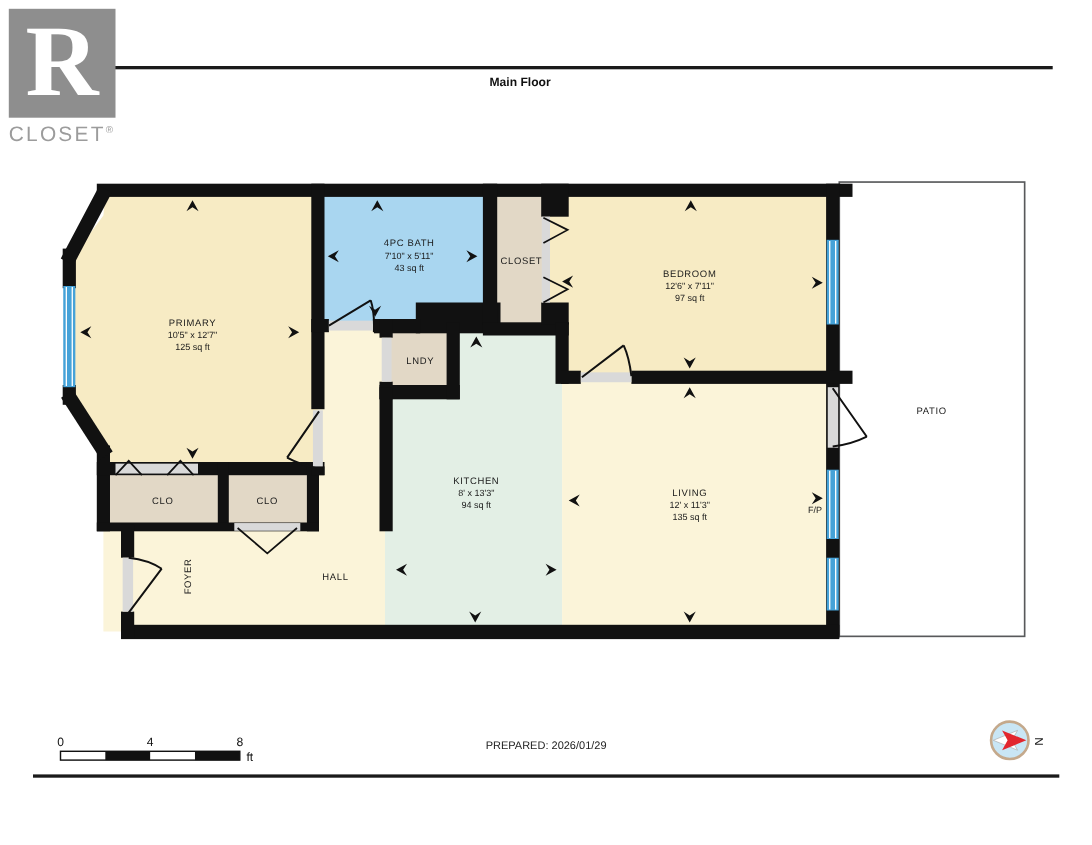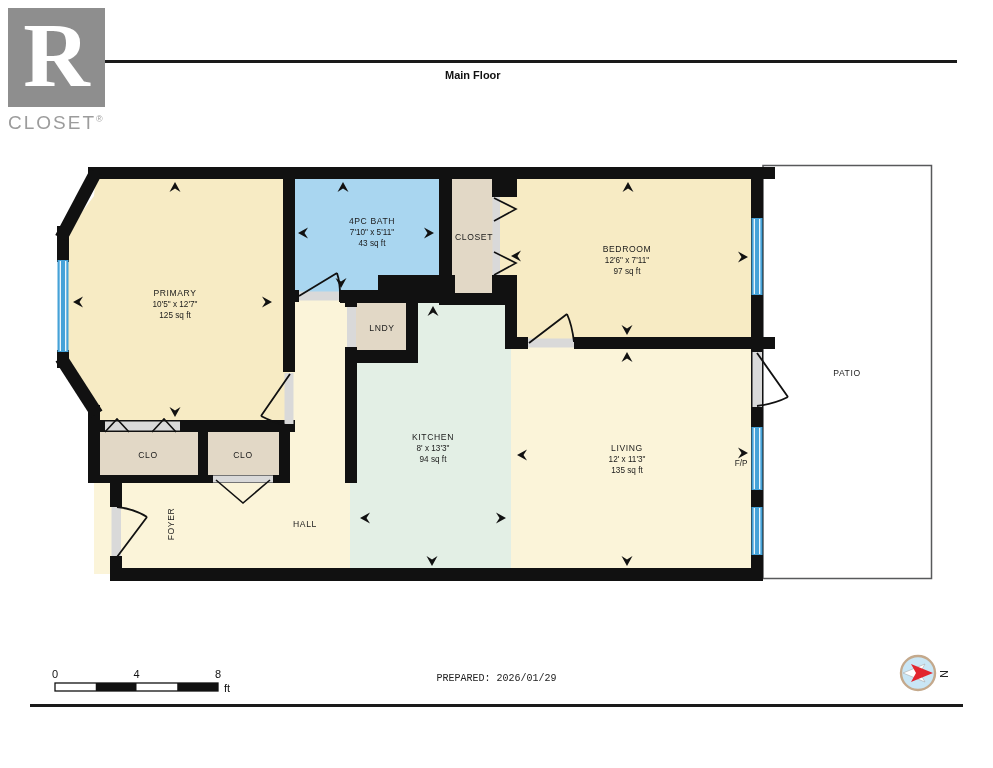--- a/index.html
+++ b/index.html
@@ -17,21 +17,21 @@
   .subtitle { position:absolute; left:445px; top:69px; display:flex; gap:13px; z-index:2;align-items:flex-end; }
   .subtitle .floor { font-size:11px; font-weight:bold; color:#111; }
   .subtitle .areas { font-size:11px; color:#111; line-height:15px; }
 
   svg.plan { position:absolute; left:0; top:0; z-index:0; }
 
   .rn { font-size:8.6px; letter-spacing:.6px; fill:#1a1a1a; }
   .rd { font-size:8.2px; fill:#1a1a1a; }
   .sc { font-size:11px; fill:#111; }
 
-  .prepared { position:absolute; top:673px; left:0; width:100%; text-align:center; font-size:10px; color:#222; z-index:2;font-family:Liberation Mono, monospace; }
+  .prepared { position:absolute; top:673px; left:0; width:100%; text-align:center; font-size:10px; color:#222; z-index:2; }
   .footer-rule { position:absolute; left:30px; top:704px; width:933px; height:3px; background:#1a1a1a; }
   .disclaimer { position:absolute; left:35px; top:711px; width:923px; font-size:10px; color:#111; }
 </style>
 </head>
 <body>
 
 <div class="page">
 
   <div class="header-line"></div>
 

